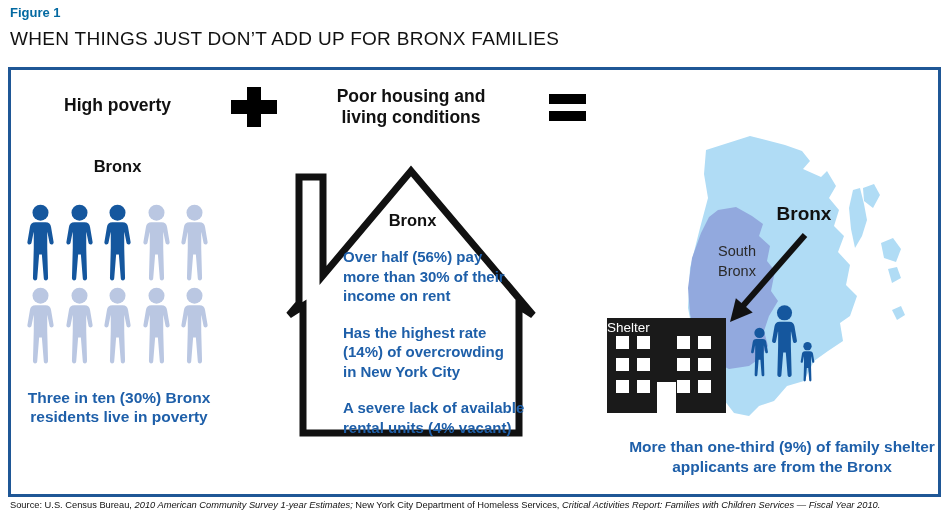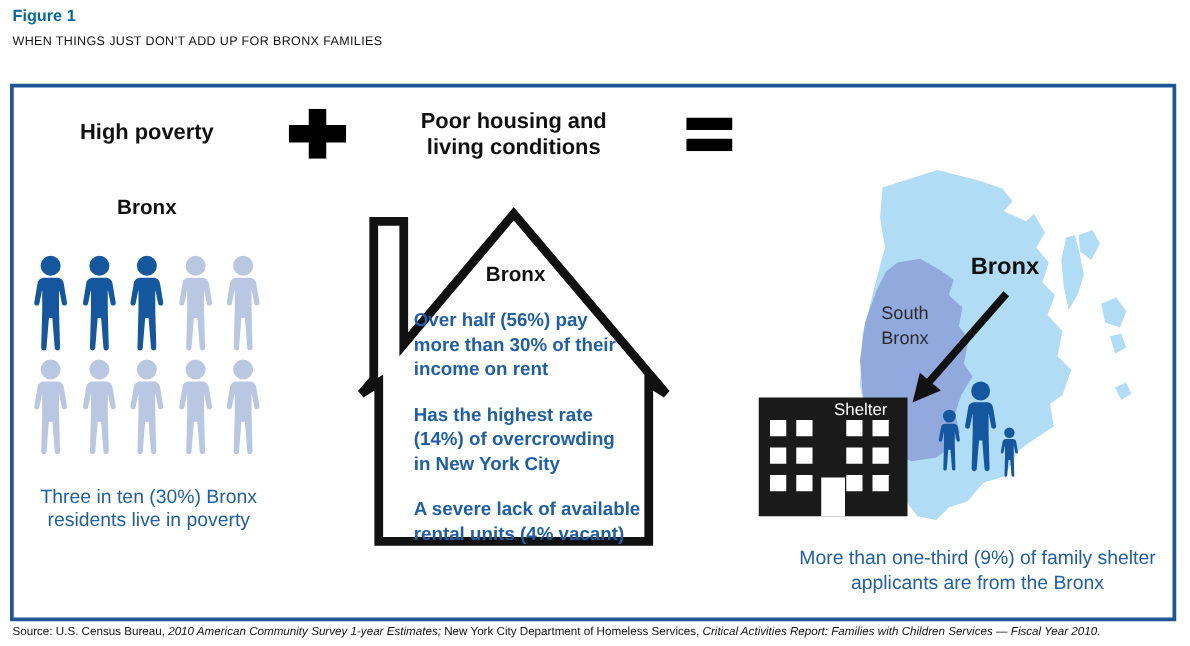--- a/index.html
+++ b/index.html
@@ -3,57 +3,57 @@
 <meta charset="utf-8">
 <style>
   * { margin:0; padding:0; box-sizing:border-box; }
   html,body { background:#ffffff; }
   body { font-family:"Liberation Sans", sans-serif; color:var(--ink,#1a1a1a); }
   #page { position:relative; width:952px; height:517px; background:#fff; overflow:hidden; }
 
   .abs { position:absolute; }
 
   .fig-label { left:10px; top:5px; font-size:13px; font-weight:bold; color:#0369a1; }
-  .fig-title { left:10px; top:28px; font-size:10px; letter-spacing:.3px; color:#111; }
+  .fig-title { left:10px; top:28px; font-size:19px; letter-spacing:.3px; color:#111; }
 
   .panel { left:8px; top:67px; width:933px; height:430px; background:#fff;
            border:3px solid var(--border-blue,#1f5796); }
 
   .eq-head { font-size:17.5px; font-weight:bold; color:#111; text-align:center; line-height:21px; }
   .head-left   { left:25px;  top:95px;  width:185px; }
   .head-middle { left:325px; top:86px;  width:172px; }
   .head-right  { left:630px; top:96px;  width:310px; }
 
   .op-plus   { left:231px; top:87px; }
   .op-equals { left:549px; top:94px; }
 
   .region-label { font-size:16.5px; font-weight:bold; color:#111; text-align:center; }
   .bronx-left { left:25px; top:157px; width:185px; }
 
   .icon-grid { left:24px; top:204px; width:192px; display:flex; flex-wrap:wrap;
                column-gap:5.5px; row-gap:3px; }
   .icon-grid svg { width:33px; height:80px; display:block; }
 
-  .caption { color:var(--text-blue,#1e5fa9); font-weight:normal; text-align:center; }
+  .caption { color:var(--text-blue,#1e5fa9); font-weight:bold; text-align:center; }
   .caption-left  { left:10px;  top:388px; width:218px; font-size:15.5px; line-height:19px; }
   .caption-right { left:622px; top:437px; width:320px; font-size:15.5px; line-height:20px; }
 
   .house-svg { left:282px; top:164px; }
   .house-label { left:340px; top:211px; width:145px; }
   .facts { left:331px; top:247px; width:195px; color:var(--text-blue,#1e5fa9);
            font-size:15px; font-weight:bold; line-height:19.5px; }
-  .facts p { margin:0 0 17px 0; }
+  .facts p { margin:0 0 17px 12px; }
 
   .map-svg { left:600px; top:130px; }
   .map-label { left:744px; top:203px; width:120px; font-size:19px; font-weight:bold;
                color:#111; text-align:center; }
   .submap-label { left:705px; top:241px; width:64px; font-size:14.5px; line-height:20px;
-                  color:#2a2a2a; }
+                  color:#2a2a2a; text-align:center; }
   .shelter-label { left:607px; top:320px; width:103px; font-size:13.5px; color:#fff;
-                   text-align:right; }
+                   text-align:left; }
   .family svg { position:absolute; display:block; }
 
   .source { left:10px; top:500px; width:938px; font-size:9.3px; color:#111; white-space:nowrap; }
   .source i { font-style:italic; }
 </style>
 </head>
 <body>
 
 <svg width="0" height="0" style="position:absolute">
   <defs>

